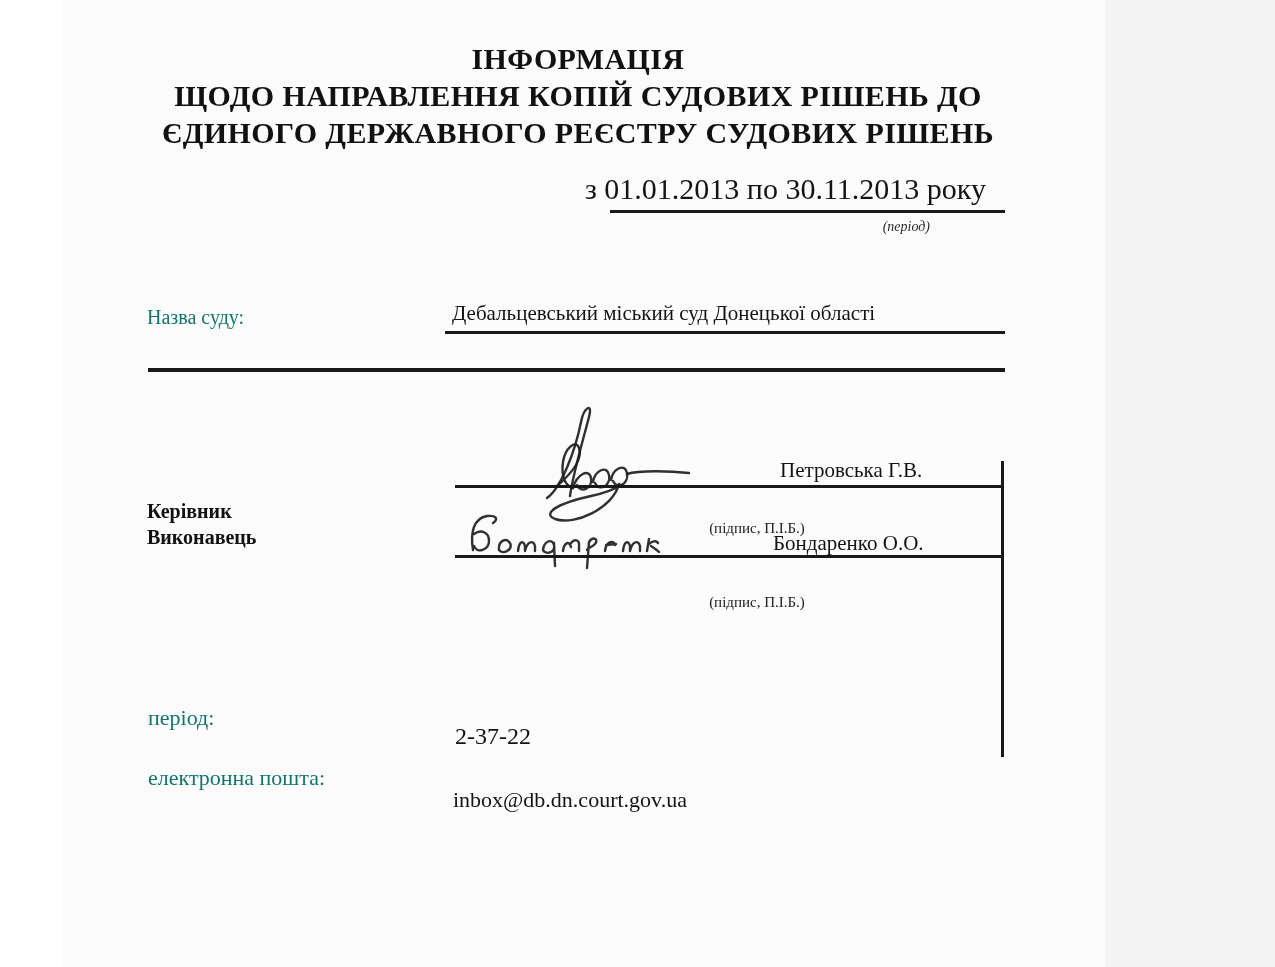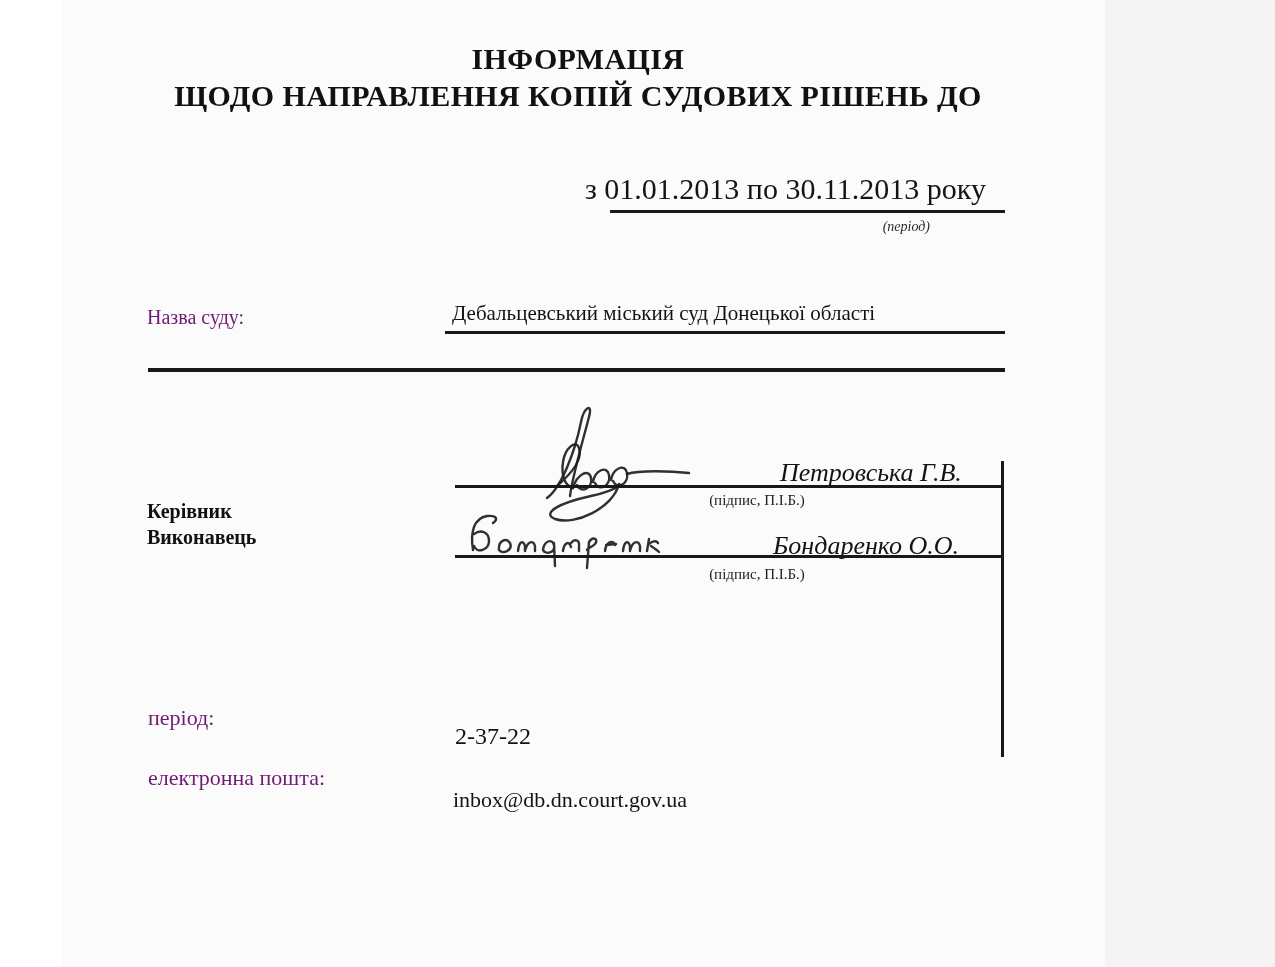--- a/index.html
+++ b/index.html
@@ -21,36 +21,36 @@
     position:absolute;left:148px;top:40px;width:860px;
     text-align:center;font-weight:bold;font-size:30px;line-height:37px;
     letter-spacing:0.4px;color:#111;
   }
   .period-value{left:543px;top:172px;font-size:30px;color:#141414;margin-left:42px;}
   .rule{position:absolute;background:#191919;}
   .period-underline{left:610px;top:210px;width:395px;height:3px;}
   .period-caption{left:700px;top:219px;width:230px;text-align:right;
     font-style:italic;font-size:14px;color:#2a2a2a;}
 
-  .label{font-size:20px;color:#701a75;}
+  .label{font-size:20px;color:#0f766e;}
   .court-label{left:147px;top:306px;}
   .court-value{left:452px;top:301px;font-size:21px;color:#131313;}
   .court-underline{left:445px;top:331px;width:560px;height:2.5px;}
 
   .section-divider{left:148px;top:368px;width:857px;height:3.5px;}
 
   .role-label{font-weight:bold;font-size:20px;color:#111;}
   .kerivnyk-label{left:147px;top:460px;margin-top:40px;}
   .vykonavets-label{left:147px;top:526px;}
-  .sig-name{font-size:26px;color:#131313;font-style:italic;}
+  .sig-name{font-size:21px;color:#131313;}
   .kerivnyk-name{left:780px;top:458px;}
   .vykonavets-name{left:773px;top:531px;}
   .kerivnyk-underline{left:455px;top:485px;width:548px;height:3px;}
   .vykonavets-underline{left:455px;top:555px;width:548px;height:3px;}
-  .sig-caption{width:210px;text-align:center;font-size:15px;color:#222;}
+  .sig-caption{width:210px;text-align:center;font-size:15px;color:#222;margin-top:28px;}
   .caption-1{left:652px;top:492px;}
   .caption-2{left:652px;top:566px;}
 
   .vertical-line{left:1001px;top:461px;width:3px;height:296px;}
 
   .phone-label{left:148px;top:705px;font-size:22px;}
   .phone-value{left:455px;top:723px;font-size:24px;color:#131313;}
   .email-label{left:148px;top:765px;font-size:22px;}
   .email-value{left:453px;top:767px;font-size:22px;color:#131313;margin-top:20px;}
 
@@ -62,20 +62,21 @@
 </head>
 <body>
 
 <div id="page">
 
   <div class="edge-strip"></div>
 
   <div class="title-block">
     <div>ІНФОРМАЦІЯ</div>
     <div>ЩОДО НАПРАВЛЕННЯ КОПІЙ СУДОВИХ РІШЕНЬ ДО</div>
+    <div>ЄДИНОГО ДЕРЖАВНОГО РЕЄСТРУ СУДОВИХ РІШЕНЬ</div>
   </div>
 
   <div class="abs period-value">з 01.01.2013 по 30.11.2013 року</div>
   <div class="rule period-underline"></div>
   <div class="abs period-caption">(період)</div>
 
   <div class="abs label court-label">Назва суду:</div>
   <div class="abs court-value">Дебальцевський міський суд Донецької області</div>
   <div class="rule court-underline"></div>
 

